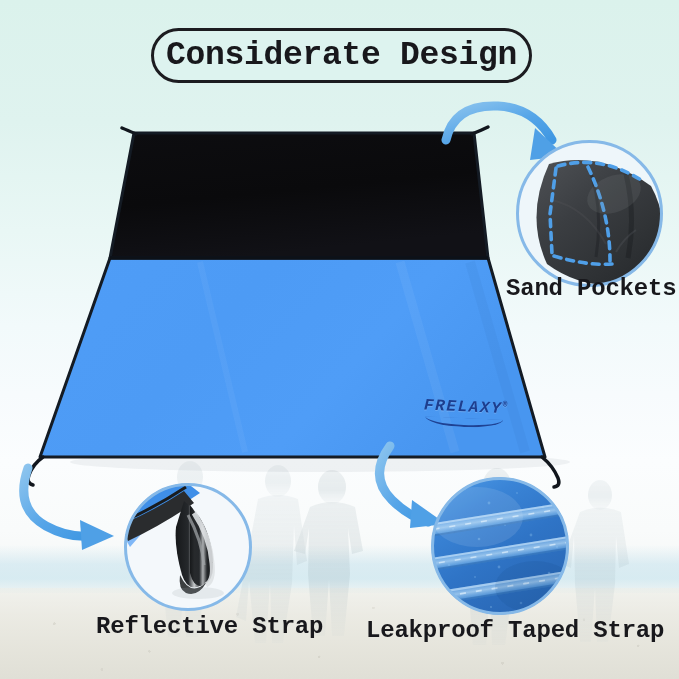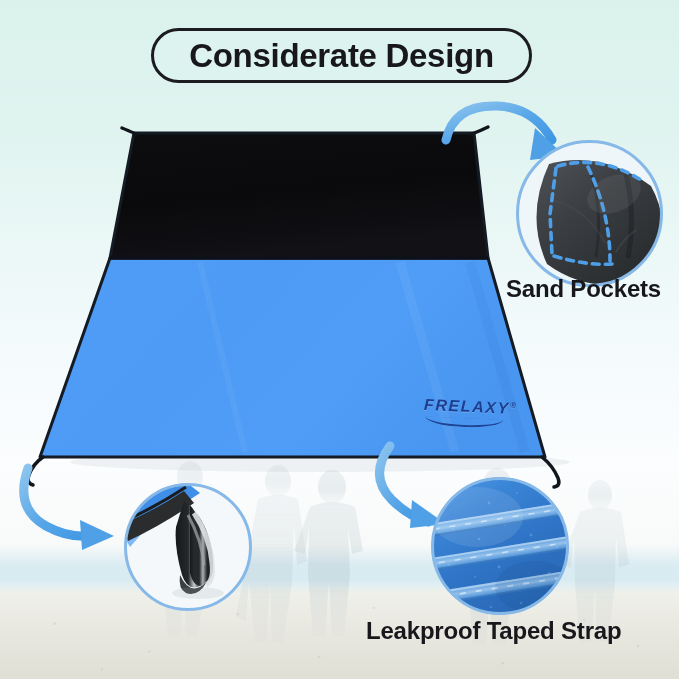--- a/index.html
+++ b/index.html
@@ -10,20 +10,21 @@
     overflow: hidden;
     font-family: "Liberation Sans", sans-serif;
   }
 
   #scene {
     position: relative;
     width: 679px;
     height: 679px;
     overflow: hidden;
     background: #84cc16;
+    font-family: Liberation Mono, monospace;
   }
 
   
   .bg-sky {
     position: absolute;
     left: 0; top: 0;
     width: 679px; height: 679px;
     background: linear-gradient(to bottom,
         #dbf2ec 0%,
         #dff3ef 18%,
@@ -366,20 +367,21 @@
 
       <path d="M70 30 q16 24 18 50 q2 18 -6 22" stroke="#dfe2e4" stroke-width="5" fill="none" opacity=".9"></path>
       <path d="M64 32 q14 26 16 50" stroke="#9ea1a4" stroke-width="3" fill="none" opacity=".75"></path>
 
       <path d="M56 92 q10 22 26 8 q-8 14 -20 10 q-8 -4 -6 -18 Z" fill="#0e1012" opacity=".8"></path>
 
       <ellipse cx="74" cy="110" rx="26" ry="6" fill="#9aa7ad" opacity=".18"></ellipse>
     </g>
   </svg>
   <div class="bubble-ring" id="ring-strap"></div>
+  <div class="callout-label" id="label-strap">Reflective Strap</div>
 
   <svg class="bubble" id="bubble-seams" viewBox="0 0 138 138">
     <defs>
       <clipPath id="cpSeam">
           <circle cx="69" cy="69" r="68.5"></circle>
         </clipPath>
       <linearGradient id="seamBG" x1="0" y1="0" x2="0.6" y2="1">
         <stop offset="0%" stop-color="#4f9de8"></stop>
         <stop offset="30%" stop-color="#3a84d6"></stop>
         <stop offset="62%" stop-color="#2f74c6"></stop>

